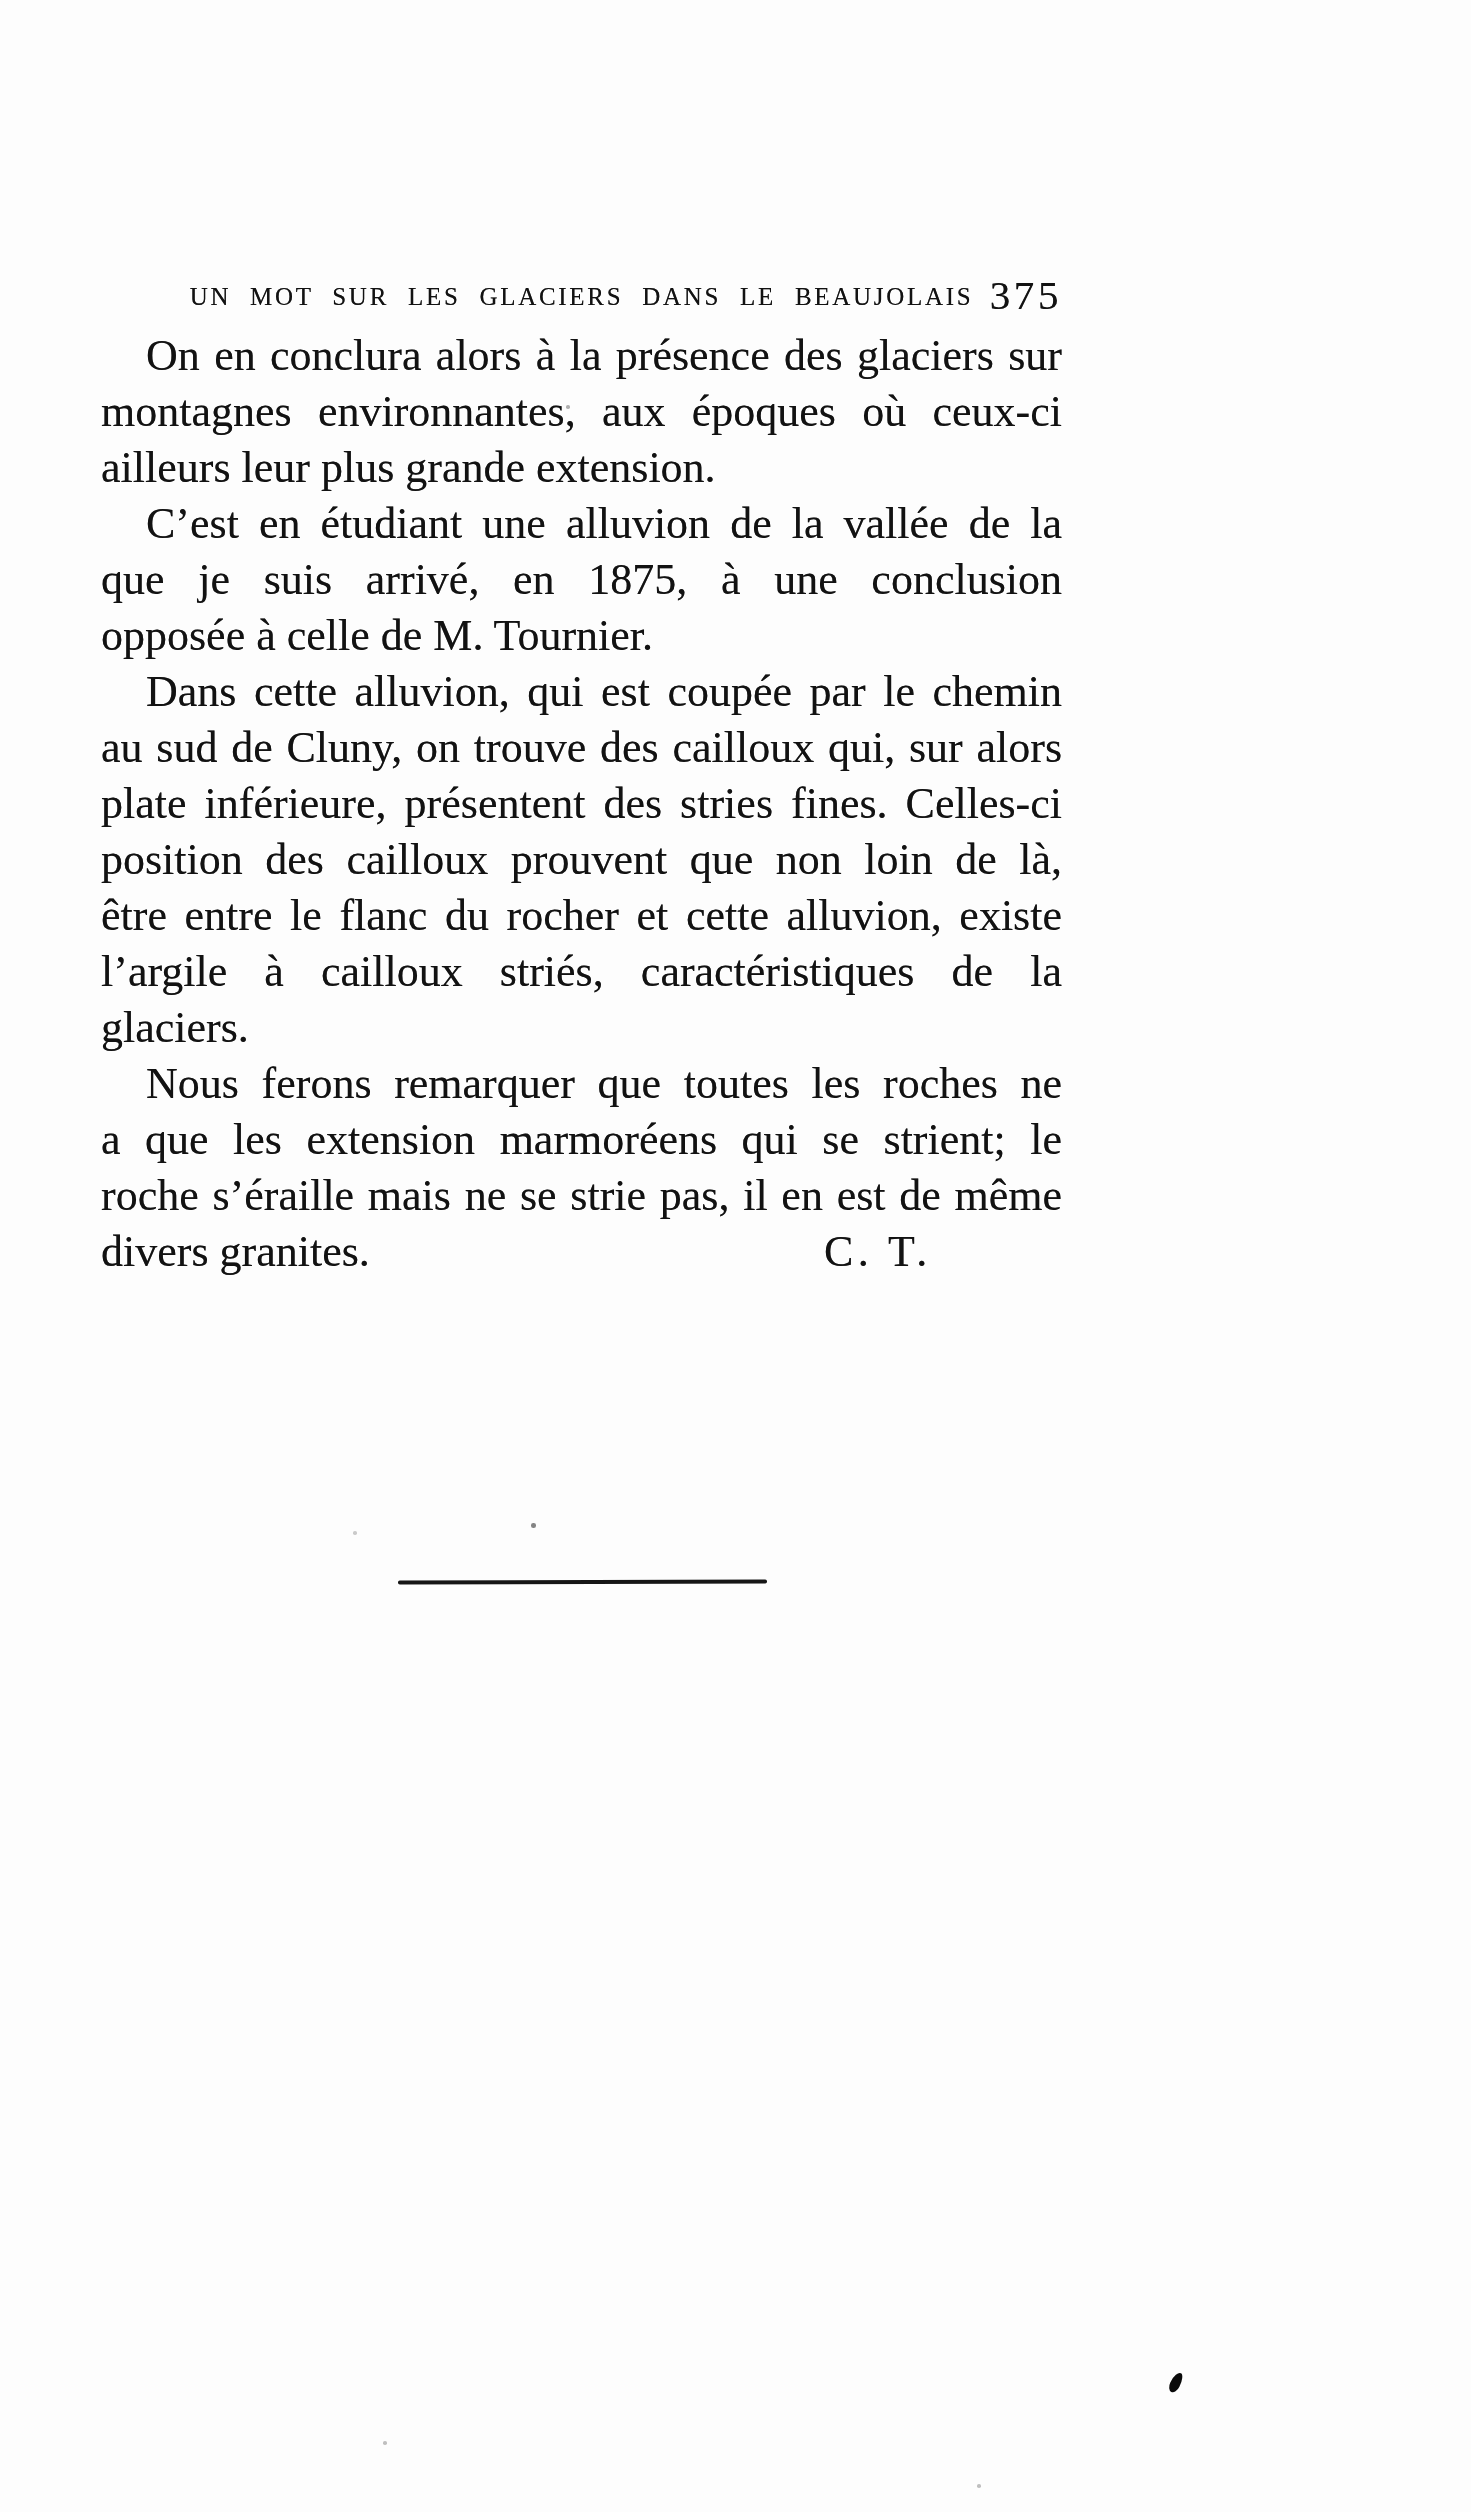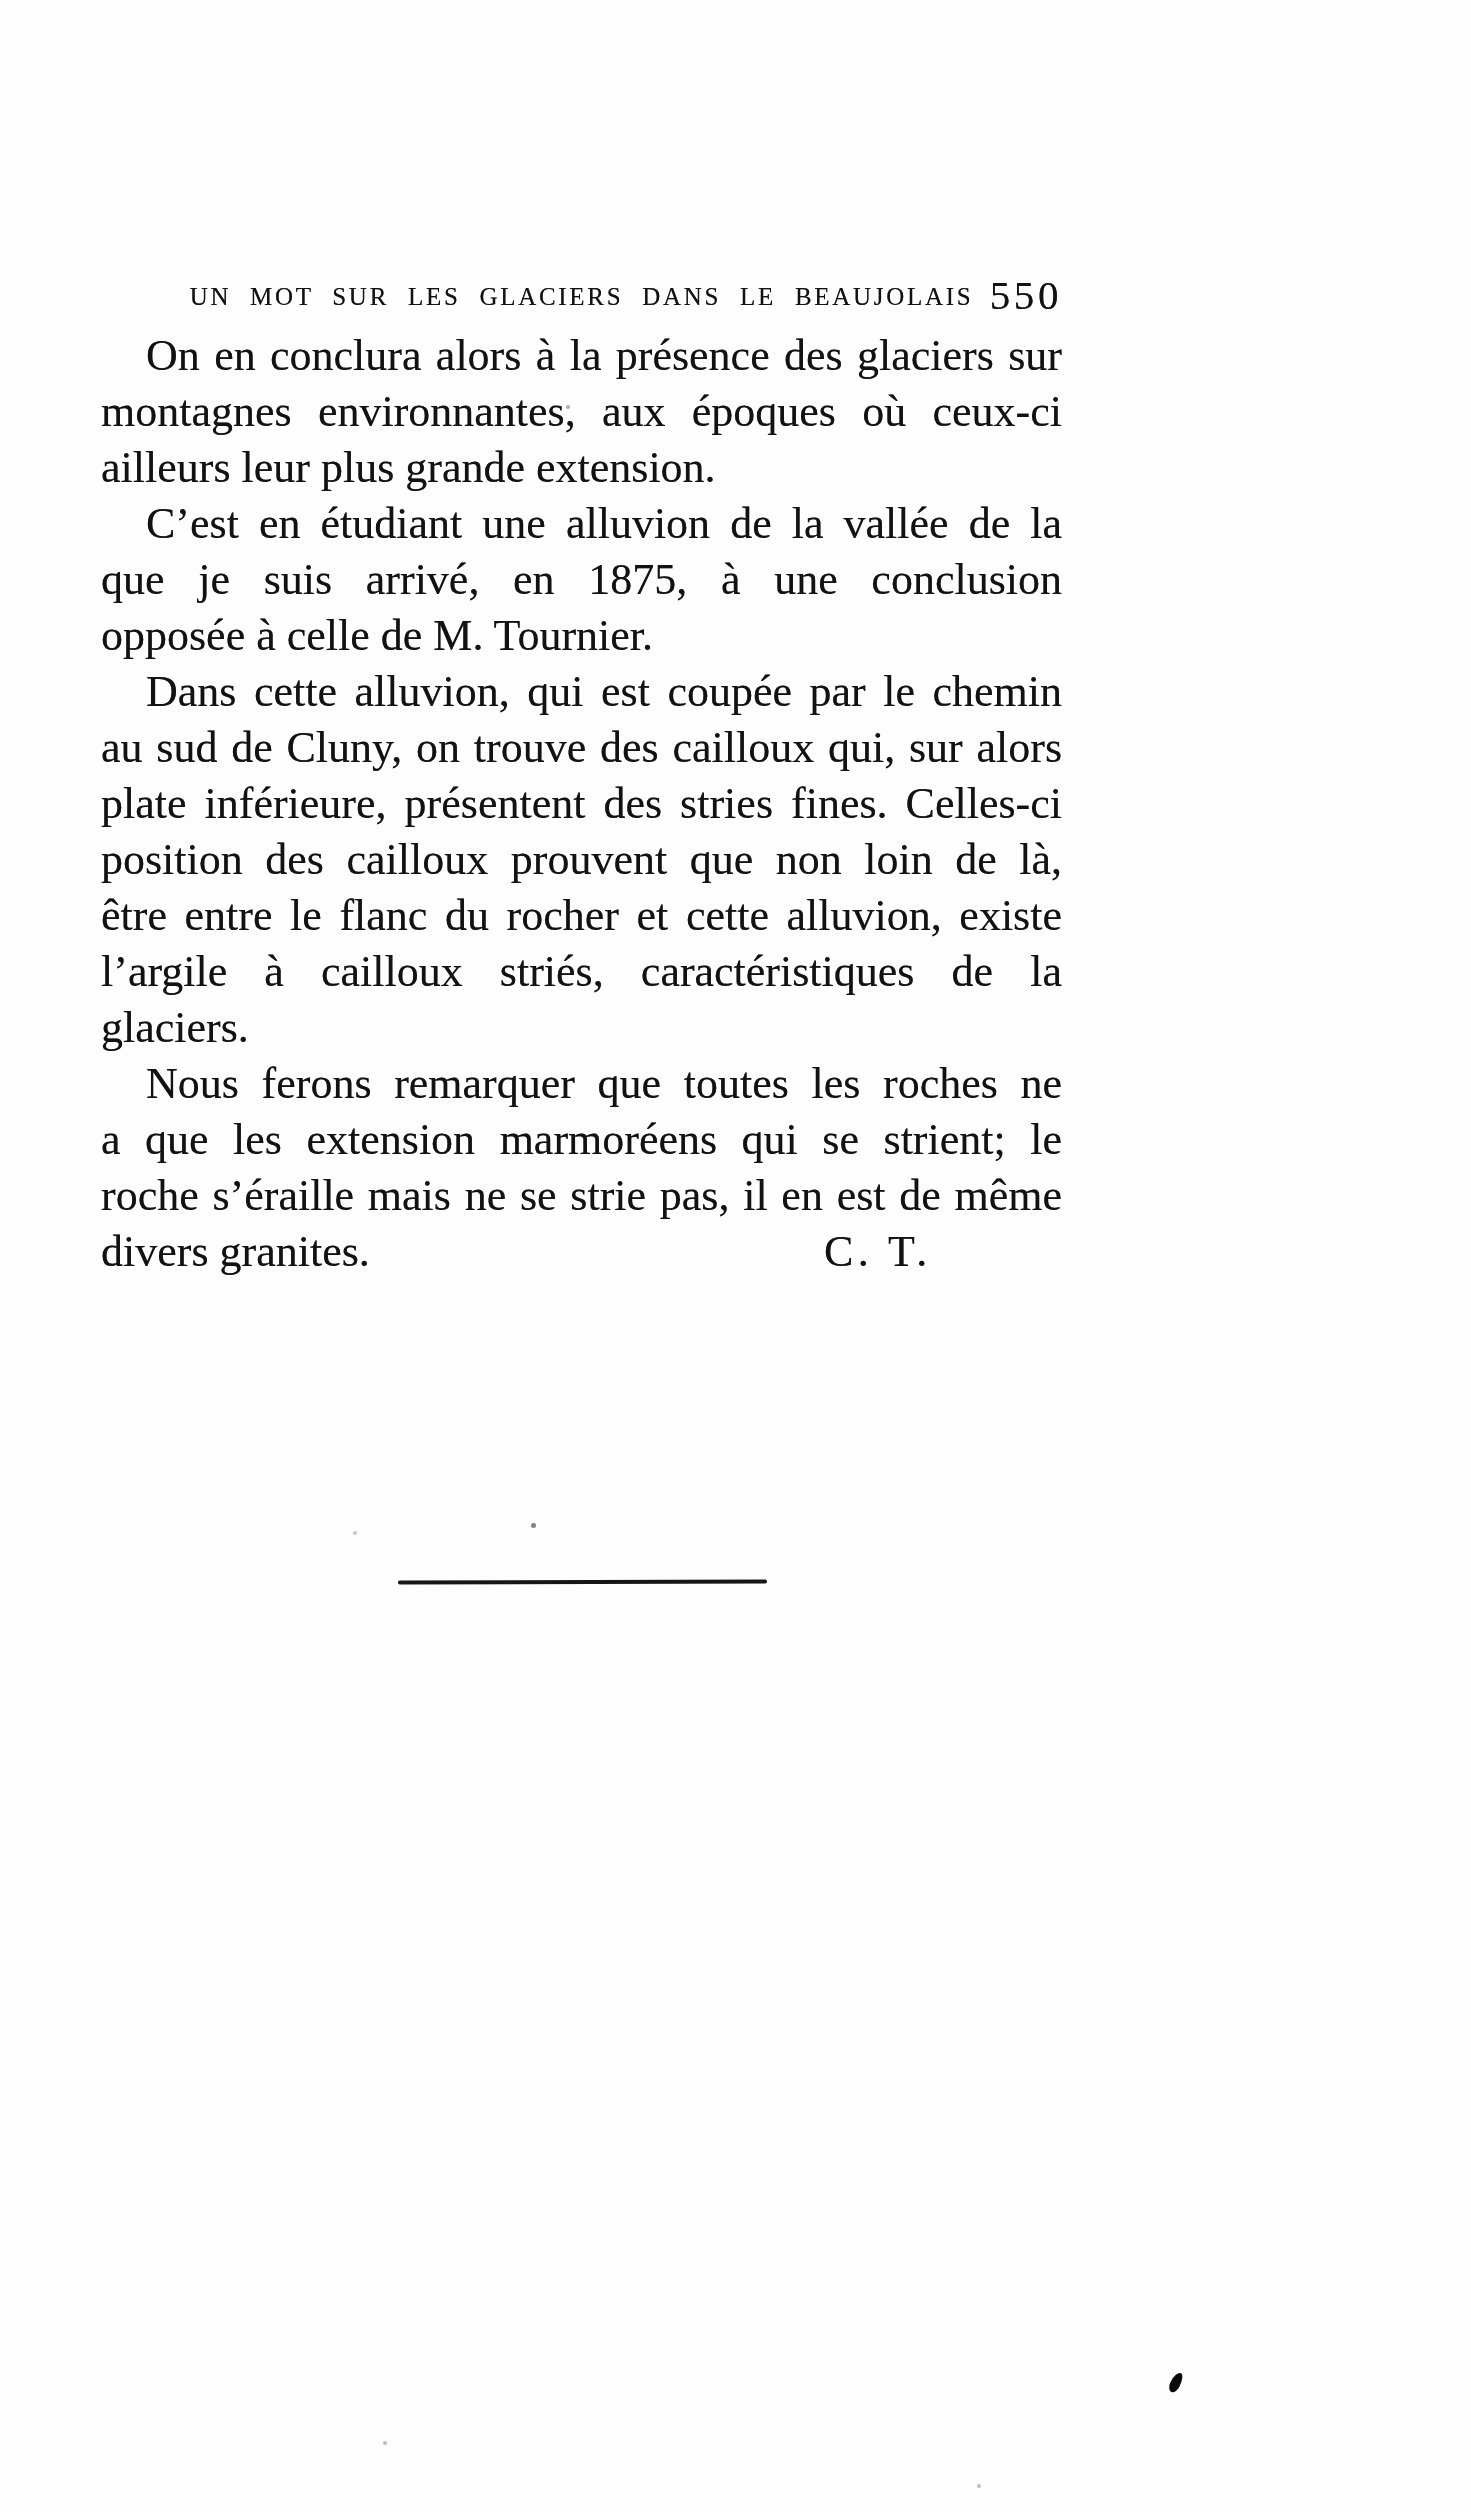--- a/index.html
+++ b/index.html
@@ -88,21 +88,21 @@
   .speck.s4 { left: 383px;  top: 2441px; opacity: .3; }
   .speck.s5 { left: 977px; top: 2484px; opacity: .3; }
 </style>
 </head>
 <body>
 
 <div class="page">
 
   <div class="running-head">
     <span class="head-title">UN MOT SUR LES GLACIERS DANS LE BEAUJOLAIS</span>
-    <span class="page-number">550</span>
+    <span class="page-number">375</span>
   </div>
 
   <div class="text-block">
 
     <p class="para">
       <span class="line indent">On en conclura alors à la présence des glaciers sur les</span>
       <span class="line">montagnes environnantes, aux époques où ceux-ci avaient</span>
       <span class="line last">ailleurs leur plus grande extension.</span>
     </p>
 

